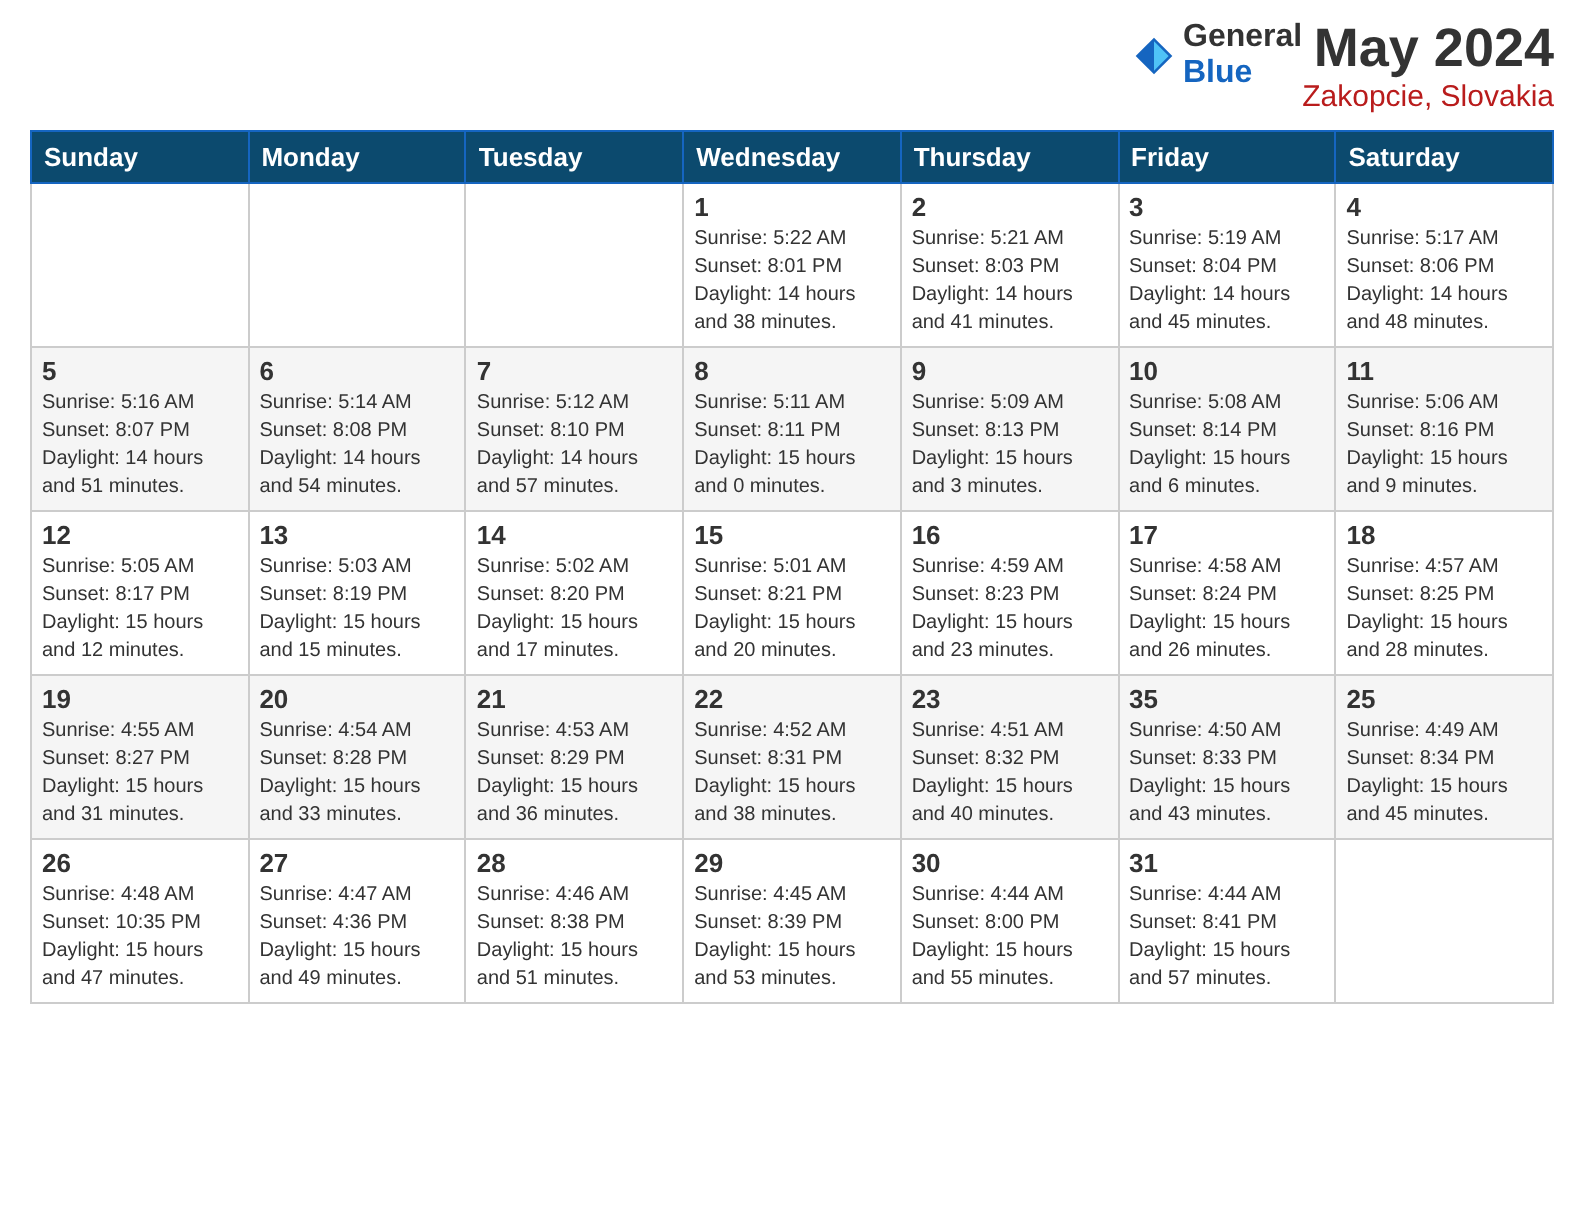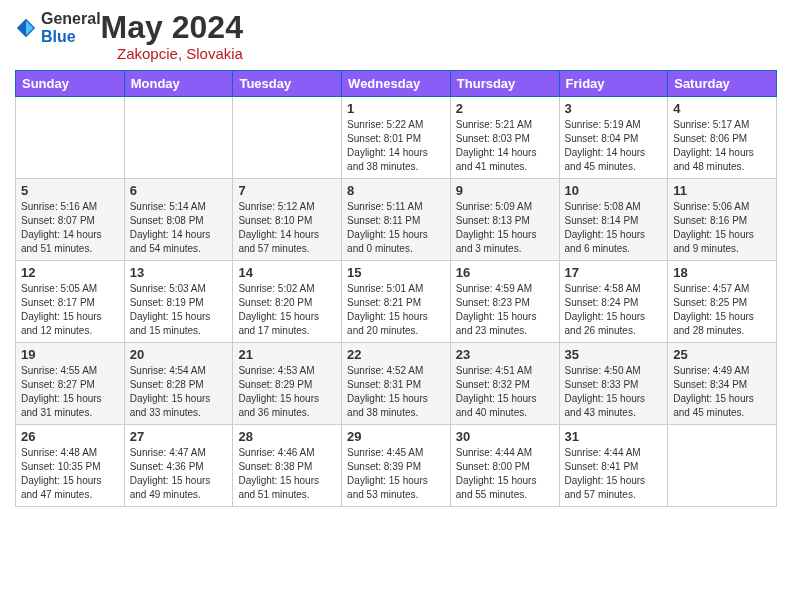--- a/index.html
+++ b/index.html
@@ -11,21 +11,21 @@
       padding: 0;
     }
     .page {
       width: 792px;
       min-height: 612px;
       background: #fff;
       padding: 10px 15px 15px 15px;
     }
     .header {
       display: flex;
-      justify-content: flex-start;
+      justify-content: flex-end;
       align-items: flex-start;
       margin-bottom: 8px;
     }
     .logo {
       display: flex;
       align-items: center;
       gap: 4px;
     }
     .logo-text {
       display: flex;
@@ -43,36 +43,36 @@
       color: #1565c0;
     }
     .logo-icon {
       width: 22px;
       height: 22px;
     }
     .title-block {
       text-align: right;
     }
     .calendar-title {
-      font-size: 32px;
+      font-size: 27px;
       font-weight: bold;
       color: #333;
       line-height: 1.1;
     }
     .calendar-subtitle {
       font-size: 15px;
       color: #b91c1c;
     }
     .calendar-table {
       width: 100%;
       border-collapse: collapse;
       table-layout: fixed;
     }
     .calendar-table th {
-      background: #8b5cf6;
+      background: #0c4a6e;
       color: #fff;
       text-align: left;
       padding: 5px 6px;
       font-size: 13px;
       font-weight: bold;
       border: 1px solid #1565c0;
     }
     .calendar-table td {
       border: 1px solid #ccc;
       vertical-align: top;

